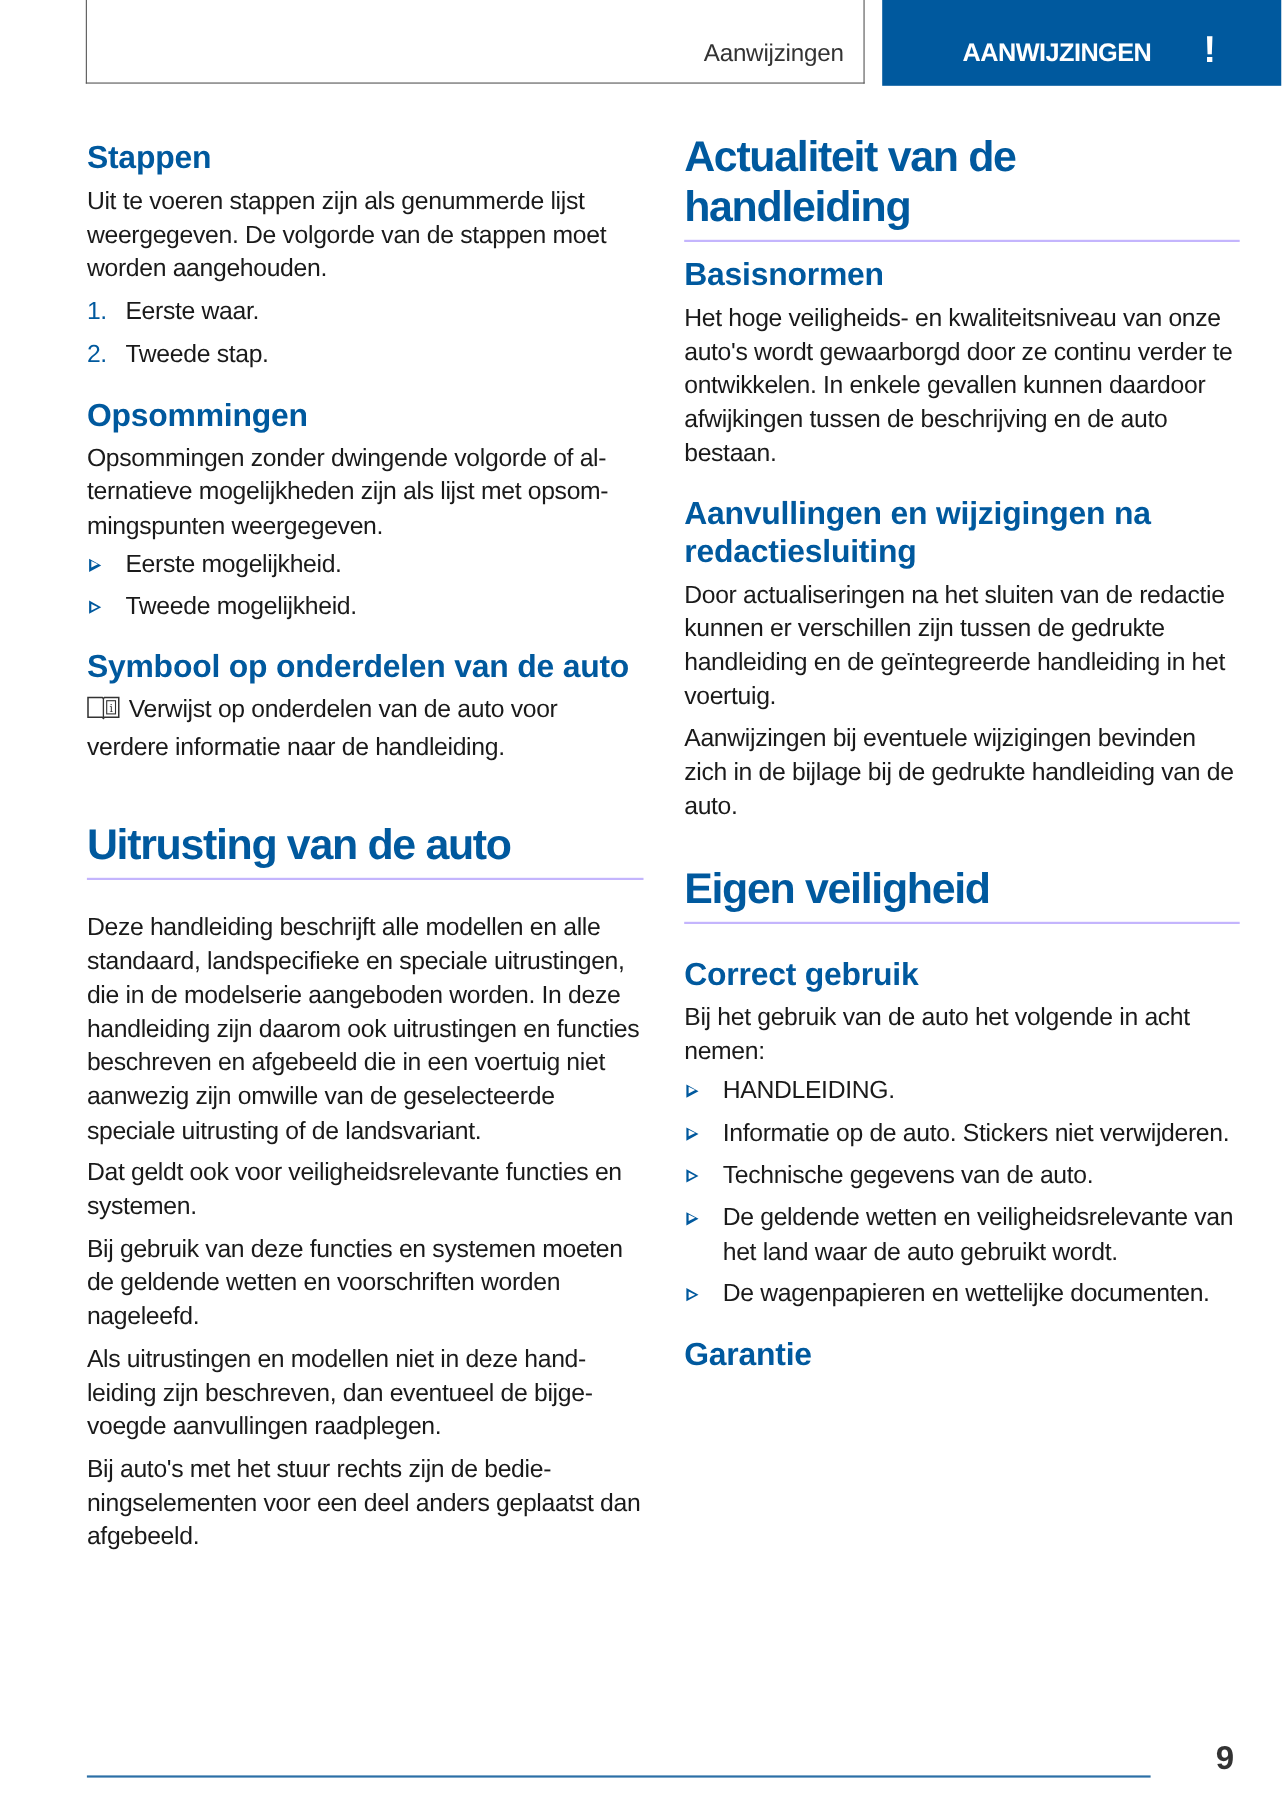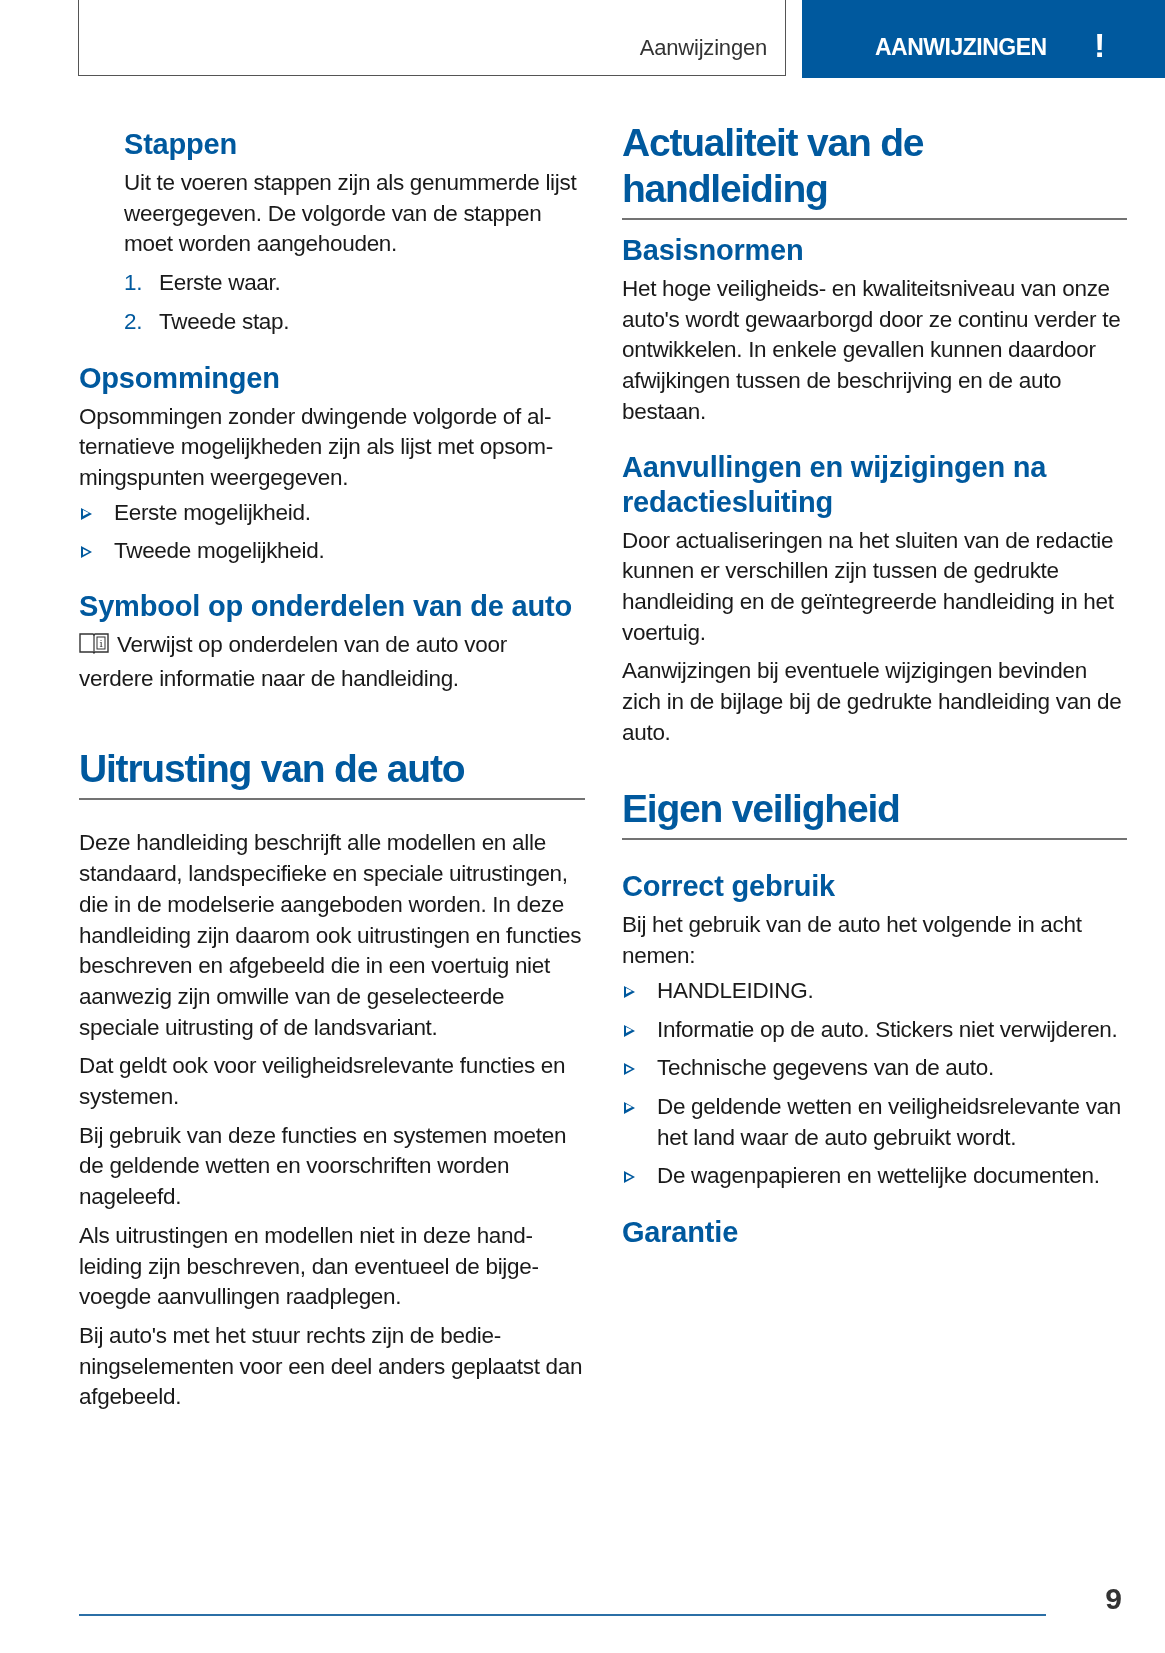--- a/index.html
+++ b/index.html
@@ -30,21 +30,21 @@
     font-size: 34px; font-weight: bold; line-height: 1;
   }
 
   .col { position: absolute; top: 120px; width: 506px; }
   .col-left { left: 79px; }
   .col-right { left: 622px; width: 505px; }
 
   h1 {
     margin: 0; font-size: 39px; font-weight: bold; color: #00599e;
     letter-spacing: -1.2px; line-height: 46px;
-    padding-bottom: 6px; border-bottom: 2px solid #737373;
+    padding-bottom: 6px; border-bottom: 2px solid #c4b5fd;
   }
   h2 {
     margin: 0 0 6px 0; font-size: 29px; font-weight: bold; color: #00599e;
     line-height: 36px; letter-spacing: -0.2px;
   }
   p {
     margin: 0 0 8px 0; font-size: 22.5px; line-height: 30.7px; letter-spacing: -0.3px;
   }
   ul, ol { list-style: none; margin: 0; padding: 0; }
   li {
@@ -78,21 +78,21 @@
 <div class="hdr-box">
   <span class="hdr-section">Aanwijzingen</span>
 </div>
 <div class="hdr-tab">
   <span class="hdr-tab-label">AANWIJZINGEN</span>
   <span class="hdr-tab-icon">!</span>
 </div>
 
 <div class="col col-left">
 
-  <section style="margin-top:6px;margin-left:45px;">
+  <section style="margin-top:6px;">
     <h2>Stappen</h2>
     <p>Uit te voeren stappen zijn als genummerde lijst weergegeven. De volgorde van de stappen moet worden aangehouden.</p>
     <ol>
       <li><span class="num">1.</span><span>Eerste waar.</span></li>
       <li><span class="num">2.</span><span>Tweede stap.</span></li>
     </ol>
   </section>
 
   <section style="margin-top:22px;">
     <h2>Opsommingen</h2>

